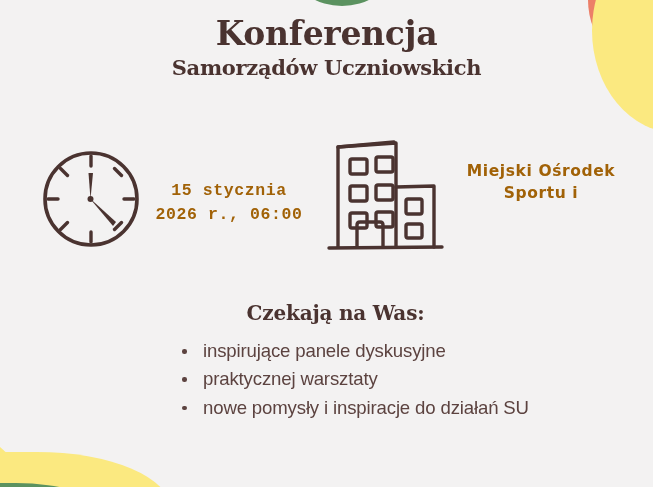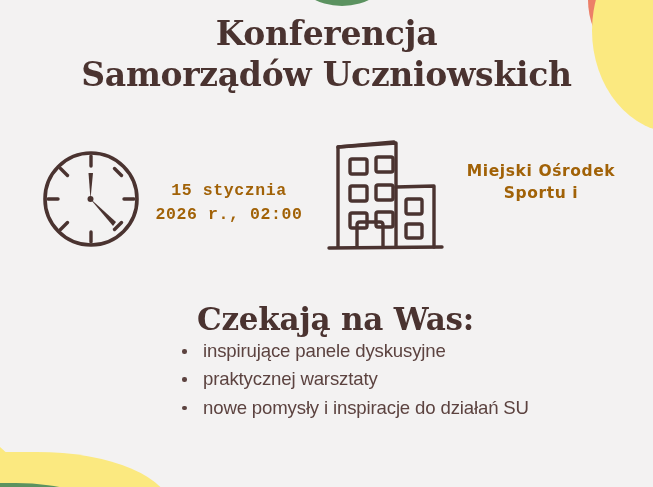--- a/index.html
+++ b/index.html
@@ -99,21 +99,21 @@
     font-weight: bold;
     font-size: 33px;
     line-height: 1.23;
     letter-spacing: -0.3px;
   }
   #headline .hl-line {
     display: block;
     white-space: nowrap;
   }
   #headline-line-2 {
-    font-size: 33px;
+    font-size: 21px;
   }
 
   
   #info-row {
     position: absolute;
     left: 0;
     top: 133px;
     width: 653px;
     height: 125px;
   }
@@ -167,21 +167,21 @@
     position: absolute;
     left: 0;
     top: 301px;
     width: 653px;
     padding-left: 18px;
     box-sizing: border-box;
     text-align: center;
     color: #4a3330;
     font-family: "DejaVu Serif", serif;
     font-weight: bold;
-    font-size: 31px;
+    font-size: 20px;
     letter-spacing: -0.2px;
   }
 
   #agenda-list {
     position: absolute;
     left: 177px;
     top: 337px;
     width: 462px;
     margin: 0;
     padding: 0;
@@ -244,21 +244,21 @@
           <line x1="76.5" y1="83.5" x2="83.5" y2="76.5"></line>
         </g>
         <path d="M52.5 53 L50.5 27 L55 27 Z" fill="#4a3330"></path>
         <path d="M51 51.5 L78 76 L75 80 Z" fill="#4a3330"></path>
         <circle cx="52.5" cy="53" r="3" fill="#4a3330"></circle>
       </svg>
     </span>
 
     <div id="date-block" class="handwrite">
       <span>15 stycznia</span>
-      <span>2026 r., 02:00</span>
+      <span>2026 r., 06:00</span>
     </div>
 
     <span id="building-icon">
       <svg width="122" height="120" viewBox="0 0 122 120">
         <g fill="none" stroke="#4a3330" stroke-width="3.4" stroke-linejoin="round" stroke-linecap="round">
           <path d="M14 112 L14 12 L72 8 L72 112"></path>
           <path d="M14 12 L70 7"></path>
           <path d="M72 52 L110 51 L110 112"></path>
           <rect x="26" y="24" width="17" height="15" rx="2"></rect>
           <rect x="52" y="22" width="17" height="15" rx="2"></rect>

